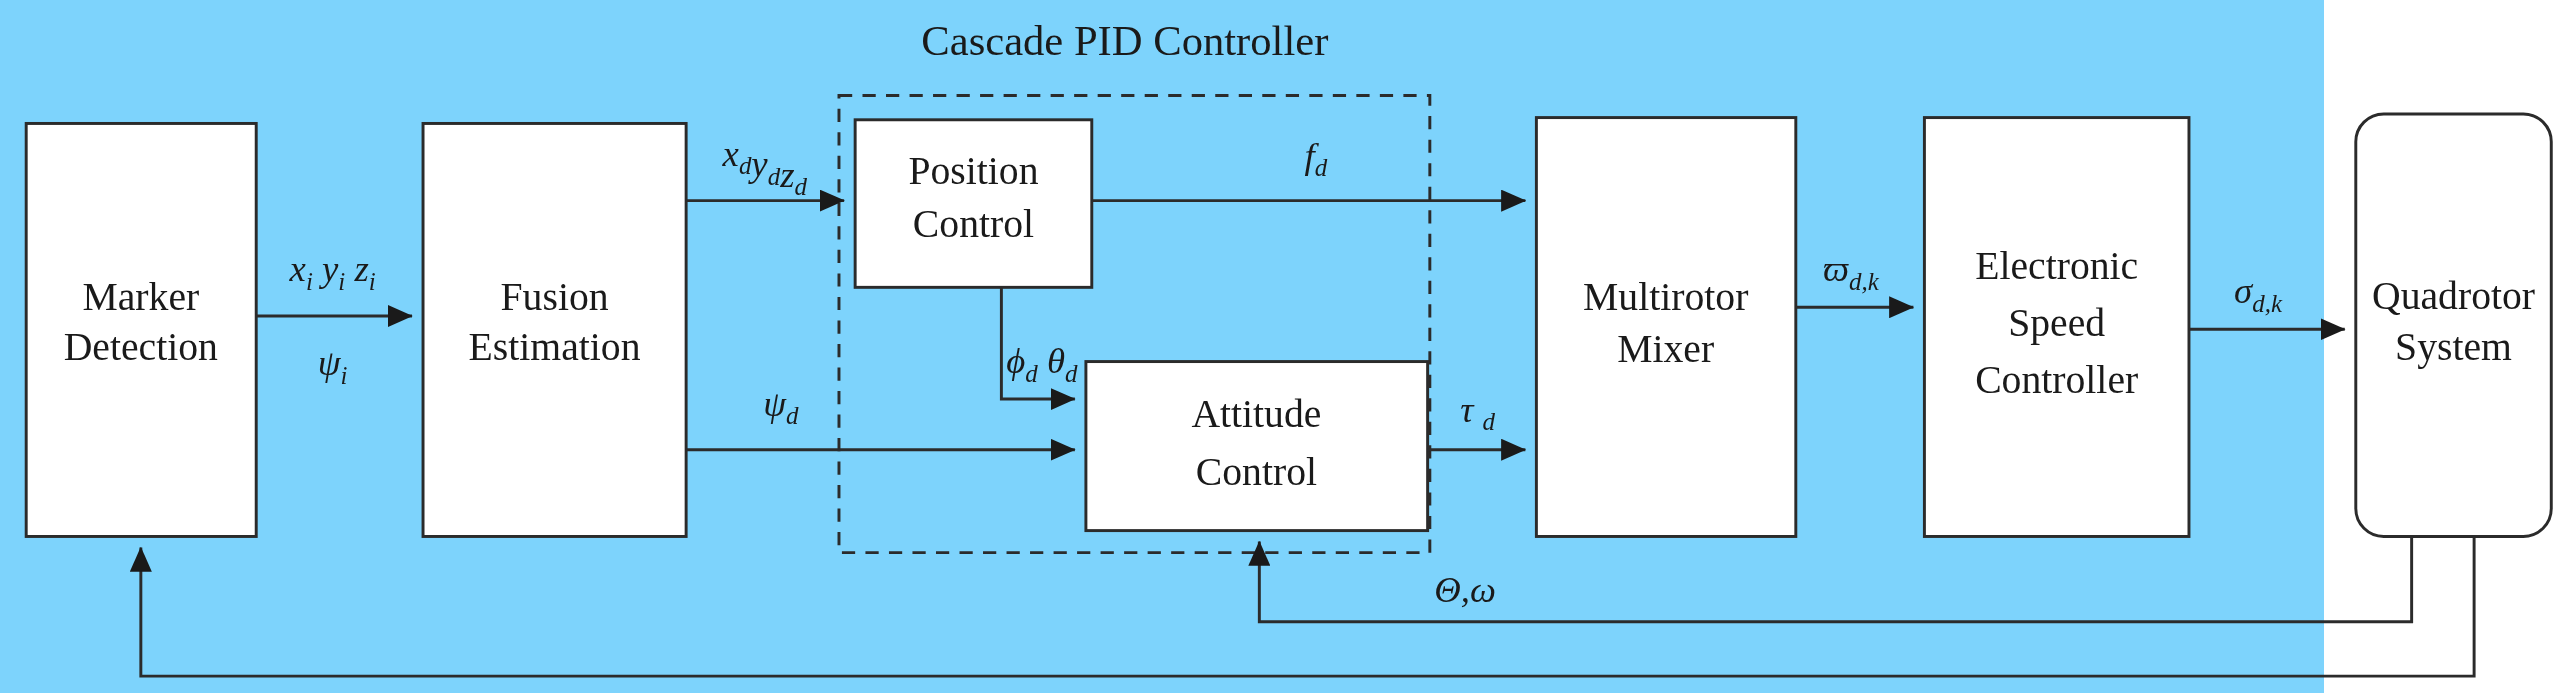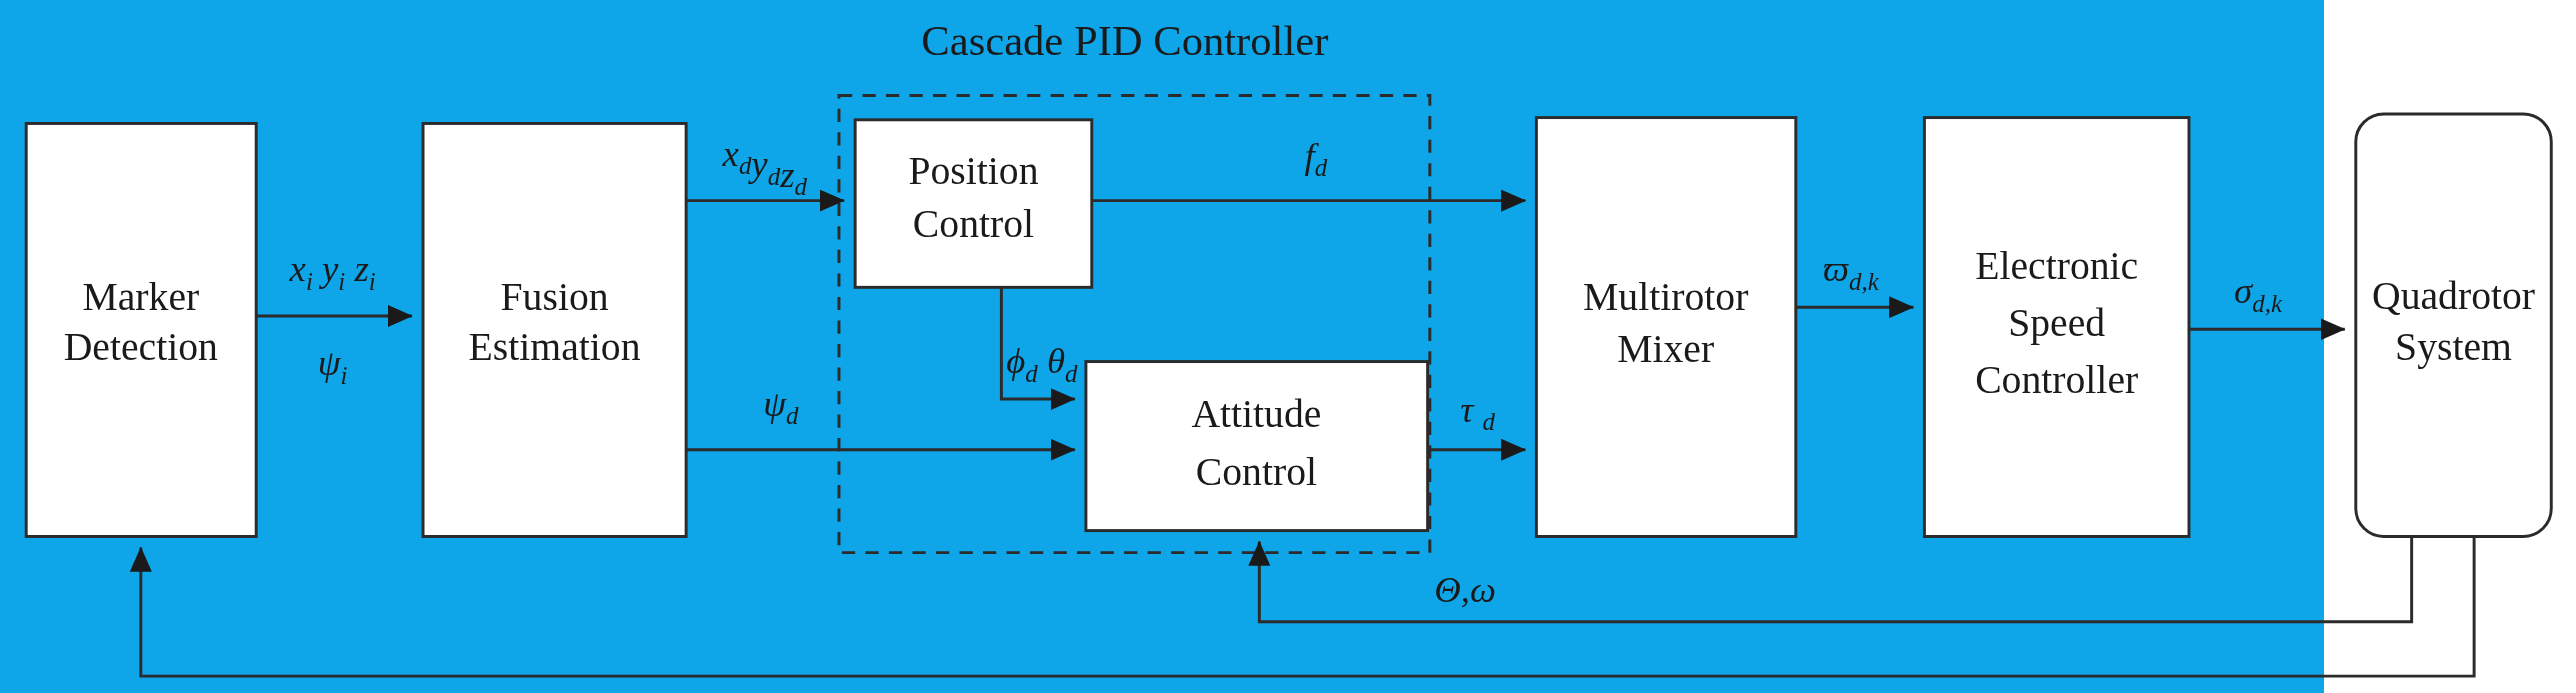--- a/index.html
+++ b/index.html
@@ -10,21 +10,21 @@
   body {
     width: 2576px;
     height: 693px;
     font-family: "Liberation Serif", "DejaVu Serif", serif;
     overflow: hidden;
   }
   #diagram-root {
     position: relative;
     width: 2324px;
     height: 693px;
-    background: #0ea5e9;
+    background: #7dd3fc;
   }
   svg#diagram-svg {
     position: absolute;
     top: 0;
     left: 0;
     width: 2576px;
     height: 693px;
     display: block;
   }
   .blk-rect {

